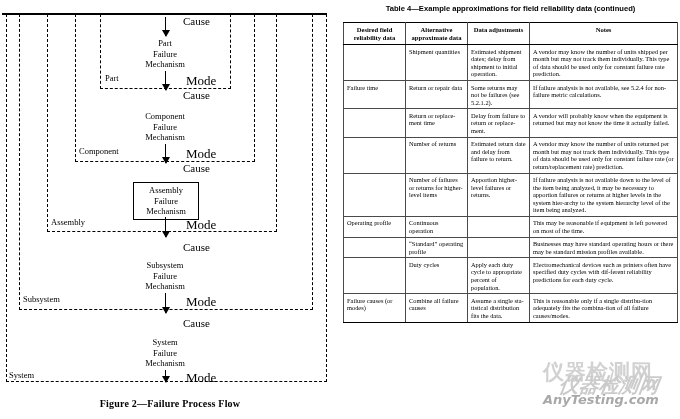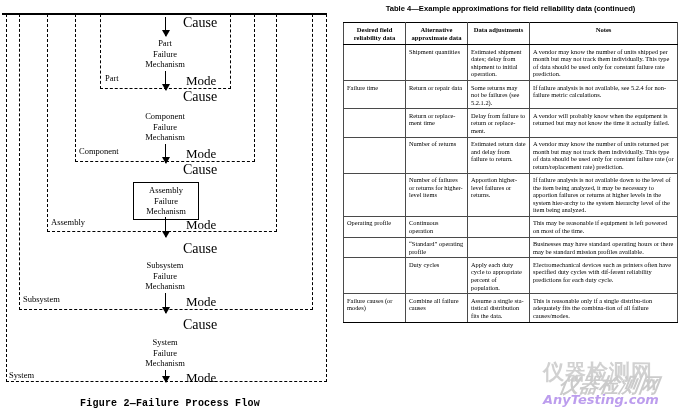--- a/index.html
+++ b/index.html
@@ -48,21 +48,21 @@
     font-family: "Liberation Serif", serif;
     white-space: nowrap;
   }
   .mode-label {
     position: absolute;
     font-size: 13px;
     white-space: nowrap;
   }
   .cause-label {
     position: absolute;
-    font-size: 14px;
+    font-size: 11px;
     white-space: nowrap;
     text-align: right;
   }
 
   
   .node {
     position: absolute;
     text-align: center;
     font-size: 8.5px;
     line-height: 10.5px;
@@ -89,21 +89,21 @@
     border-left: 4px solid transparent;
     border-right: 4px solid transparent;
     border-top: 7px solid #000;
   }
 
   #figure-caption {
     position: absolute;
     left: 0; top: 398px;
     width: 340px;
     text-align: center;
-    font-family: Liberation Mono, monospace;
+    font-family: Liberation Serif, serif;
     font-weight: bold;
     font-size: 10px;
     letter-spacing: 0.2px;
   }
 
   
   #table-panel {
     position: absolute;
     left: 341px; top: 0;
     width: 339px; height: 419px;
@@ -178,21 +178,21 @@
     white-space: nowrap;
     transform: skewX(-8deg);
   }
   #watermark .wm-en {
     position: absolute;
     left: 6px; top: 34px;
     font-family: "DejaVu Sans", sans-serif;
     font-style: italic;
     font-size: 13px;
     font-weight: bold;
-    color: #6d28d9;
+    color: #404040;
     white-space: nowrap;
   }
 </style>
 </head>
 <body>
 
 <div id="figure-panel">
 
   <div id="figure-top-rule"></div>
 

